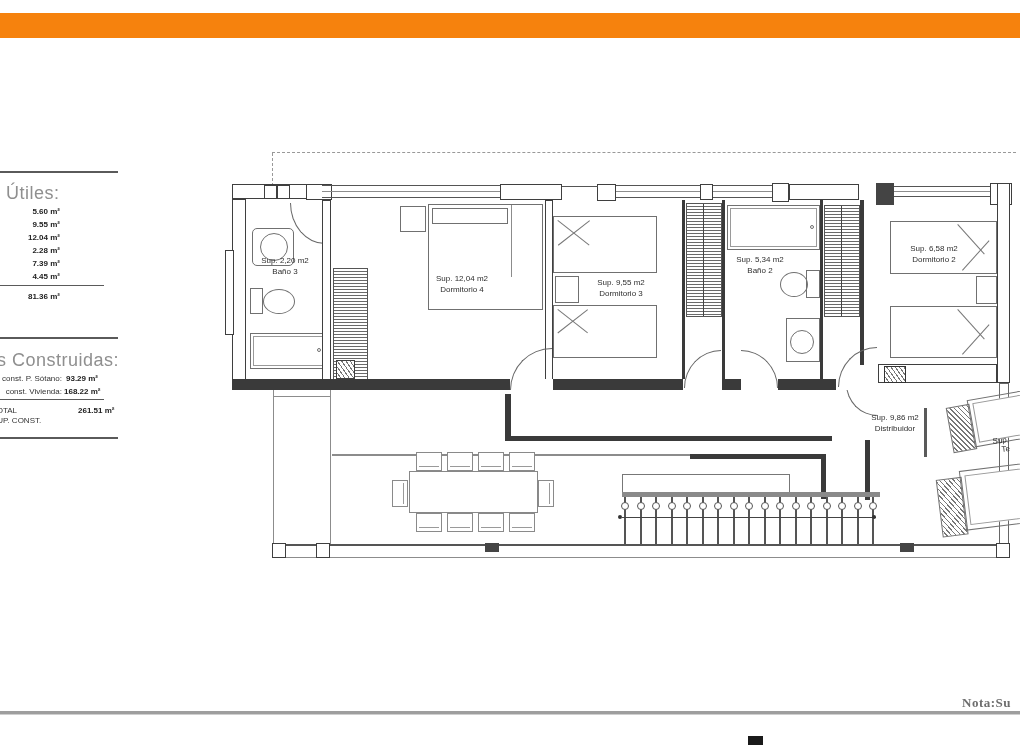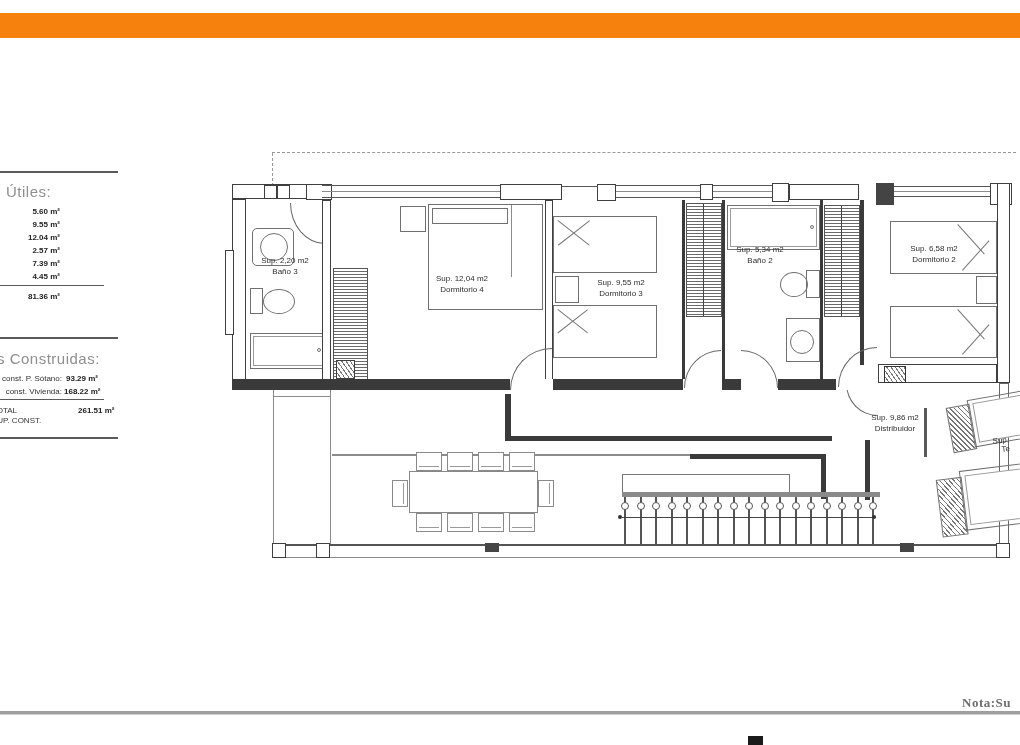--- a/index.html
+++ b/index.html
@@ -14,40 +14,40 @@
   .furn2{position:absolute;border:1px solid #9a9a9a;box-sizing:border-box;background:#fff}
   .hatchH{background:repeating-linear-gradient(180deg,#fff 0 2px,#6a6a6a 2px 3px)}
   .hatchD{background:repeating-linear-gradient(55deg,#fff 0 2.5px,#777 2.5px 3.5px)}
   .arc{position:absolute;box-sizing:border-box}
   .circle{border-radius:50%}
   .lbl{position:absolute;font-size:8px;line-height:11px;color:#2e2e2e;text-align:center;
        white-space:nowrap;transform:translateX(-50%)}
   .slbl{position:absolute;font-size:8px;font-weight:700;color:#222;white-space:nowrap}
   .srow{position:absolute;left:0;width:60px;text-align:right;font-size:8px;font-weight:700;color:#222;white-space:nowrap}
   .sname{position:absolute;font-size:8px;color:#333;text-align:right;white-space:nowrap}
-  .shead{position:absolute;font-size:15px;color:#8f8f8f;letter-spacing:.5px;white-space:nowrap}
+  .shead{position:absolute;font-size:18px;color:#8f8f8f;letter-spacing:.5px;white-space:nowrap}
   .diag{position:absolute;height:1px;background:#777;transform-origin:0 0}
   .slat{position:absolute;width:2px;background:#555;top:497px;height:48px}
   .knob{position:absolute;width:8px;height:8px;border:1px solid #555;border-radius:50%;background:#fff;box-sizing:border-box}
   .chair{position:absolute;border:1px solid #8a8a8a;box-sizing:border-box;background:#fff}
   .chair:before{content:"";position:absolute;left:2px;right:2px;bottom:3px;height:1px;background:#9a9a9a}
   .chairV:before{left:auto;right:3px;top:2px;bottom:2px;height:auto;width:1px}
 </style>
 </head>
 <body>
 
 <div class="abs" style="left:0;top:13px;width:1020px;height:25px;background:#f6820d"></div>
 
 <div class="abs" style="left:0;top:0;width:160px;height:340px">
   <div class="gline" style="left:0;top:171px;width:118px;height:2px"></div>
   <div class="shead" style="left:6px;top:183px">Útiles:</div>
   <div class="srow" style="top:207px">5.60 m²</div>
   <div class="srow" style="top:220px">9.55 m²</div>
   <div class="srow" style="top:233px">12.04 m²</div>
-  <div class="srow" style="top:246px">2.57 m²</div>
+  <div class="srow" style="top:246px">2.28 m²</div>
   <div class="srow" style="top:259px">7.39 m²</div>
   <div class="srow" style="top:272px">4.45 m²</div>
   <div class="gline" style="left:0;top:285px;width:104px;height:1px"></div>
   <div class="srow" style="top:292px">81.36 m²</div>
 </div>
 
 <div class="abs" style="left:0;top:330px;width:160px;height:120px">
   <div class="gline" style="left:0;top:7px;width:118px;height:2px"></div>
   <div class="shead" style="left:-3px;top:20px">s Construidas:</div>
   <div class="sname" style="left:-30px;top:44px;width:92px">const. P. Sótano:</div>
@@ -138,21 +138,21 @@
 <div class="thin" style="left:703px;top:204px;width:1px;height:112px;background:#444"></div>
 <div class="wall" style="left:722px;top:200px;width:3px;height:190px"></div>
 
 <div class="furn" style="left:727px;top:205px;width:93px;height:45px"></div>
 <div class="furn2" style="left:730px;top:208px;width:87px;height:39px"></div>
 <div class="furn circle" style="left:810px;top:225px;width:4px;height:4px"></div>
 <div class="furn" style="left:780px;top:272px;width:28px;height:25px;border-radius:50%"></div>
 <div class="furn" style="left:806px;top:270px;width:14px;height:28px"></div>
 <div class="furn" style="left:786px;top:318px;width:34px;height:44px"></div>
 <div class="furn circle" style="left:790px;top:330px;width:24px;height:24px"></div>
-<div class="lbl" style="left:760px;top:244px">
+<div class="lbl" style="left:760px;top:254px">
   <div>Sup. 5,34 m2</div>
   <div>Baño 2</div>
 </div>
 
 <div class="wall" style="left:820px;top:200px;width:3px;height:190px"></div>
 <div class="furn hatchH" style="left:824px;top:205px;width:36px;height:112px;border-color:#555"></div>
 <div class="thin" style="left:841px;top:206px;width:1px;height:110px;background:#444"></div>
 <div class="wall" style="left:860px;top:200px;width:4px;height:165px"></div>
 
 <div class="furn" style="left:890px;top:221px;width:107px;height:53px"></div>

